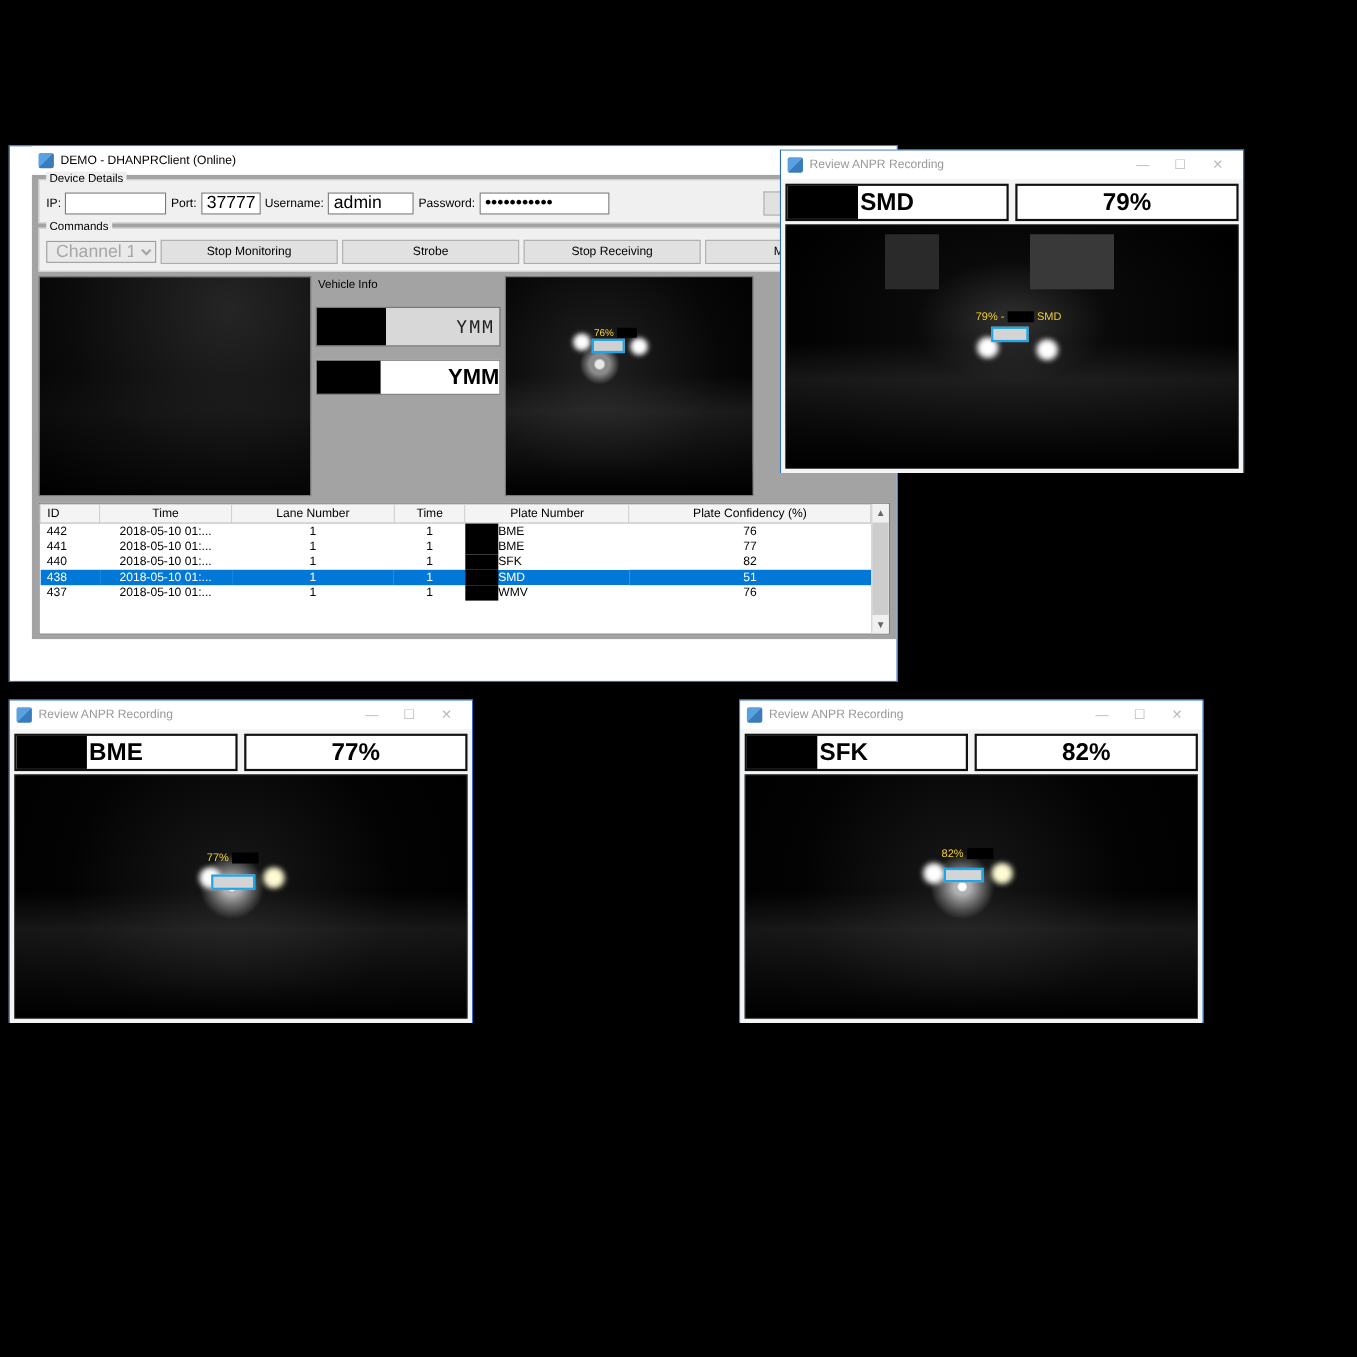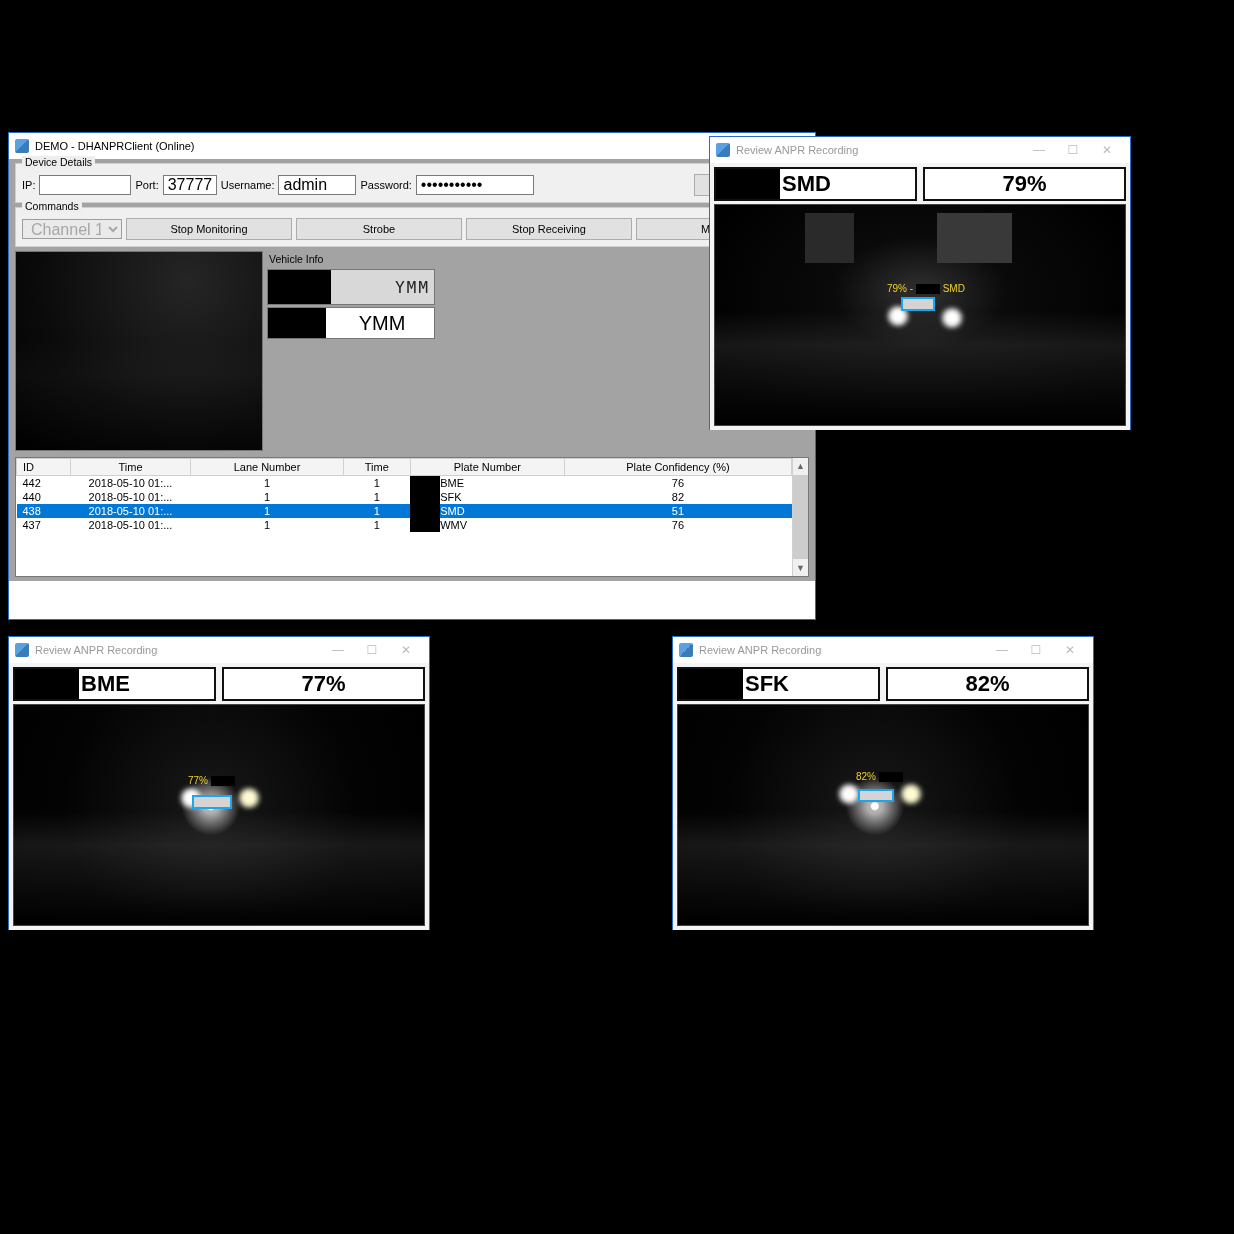--- a/index.html
+++ b/index.html
@@ -10,21 +10,21 @@
   .titlebar { height: 26px; background: #fff; display: flex; align-items: center; padding: 0 6px; font-size: 11px; color: #000; }
   .titlebar .app-icon { width: 14px; height: 14px; margin-right: 6px; background: linear-gradient(135deg,#5aa1e2 50%, #3a7bbb 50%); border-radius: 2px; }
   .titlebar .title-text { flex: 1; }
   .winbtns { display: flex; gap: 0; }
   .winbtn { width: 34px; height: 22px; display: flex; align-items: center; justify-content: center; color: #555; font-size: 12px; }
   .winbtn.close { }
   .window.dim .titlebar { color: #999; }
   .window.dim .winbtn { color: #bbb; }
 
   
-  .main { left: 8px; top: 132px; width: 808px; height: 488px; }
+  .main { left: 8px; top: 132px; width: 808px; height: 488px; padding-left: 20px; }
   .main .body { padding: 4px 6px; }
   .groupbox { border: 1px solid #cfcfcf; padding: 4px 6px 6px 6px; margin-bottom: 4px; position: relative; }
   .groupbox > .gtitle { position: absolute; top: -8px; left: 6px; background: #eeeeee; padding: 0 3px; font-size: 10.5px; }
   .main .body { background: #a3a3a3; }
   .main .groupbox { background: #f0f0f0; }
 
   .row { display: flex; align-items: center; gap: 4px; }
   .lbl { font-size: 11px; white-space: nowrap; }
   input.tx, select.sel { border: 1px solid #7a7a7a; background: #fff; height: 20px; font-size: 16px; padding: 0 4px; }
   .btn { background: #e1e1e1; border: 1px solid #adadad; height: 22px; font-size: 11px; display: flex; align-items: center; justify-content: center; }
@@ -32,27 +32,27 @@
   .device-row input { }
   .ipw { width: 92px; } .portw { width: 54px; } .userw { width: 78px; } .passw { width: 118px; }
   .logoutw { width: 108px; }
 
   .cmds-row .sel { width: 100px; background:#e8e8e8; color:#888; }
   .cmds-row .btn { flex: 1; }
 
   .videos { display: flex; gap: 4px; margin-top: 4px; }
   .vframe { border: 1px solid #777; background: #101010; position: relative; }
   .leftcam { width: 248px; height: 200px; background: radial-gradient(ellipse at 70% 15%, #252525 0%, #0b0b0b 60%, #000 100%); }
-  .midcol { width: 168px; display:flex; flex-direction:column; gap:2px;}
+  .midcol { width: 168px; display:flex; flex-direction:column; gap:12px;}
   .vtitle { font-size: 10.5px; margin:2px 0 2px 2px; }
   .plateimg { height:36px; border:1px solid #777; background: linear-gradient(90deg,#000 0 38%, #d8d8d8 38% 100%); display:flex; align-items:center; justify-content:flex-end; }
   .plateimg .rev { font-family: monospace; font-size:16px; letter-spacing:2px; margin-right:6px; color:#222; transform: scaleX(-1); }
   .platetext { height:32px; border:1px solid #777; background:#fff; display:flex; align-items:center; }
   .platetext .blk { width:58px; height:100%; background:#000; }
-  .platetext .txt { flex:1; text-align:center; font-size:20px; padding-left:4px;}
+  .platetext .txt { flex:1; text-align:right; font-size:20px; padding-left:4px;font-weight:bold;}
   .rightcam { width: 226px; height: 200px; background: radial-gradient(circle at 38% 40%, #e8e8e8 0 2%, #8a8a8a 3% 5%, #1c1c1c 10%, #070707 60%, #000 100%), linear-gradient(#050505,#000); position:relative;}
   .rightcam .overlay { position:absolute; left:80px; top:45px; font-size:9px; color:#f0d030; }
   .rightcam .overlay .blkdot{ display:inline-block; width:18px; height:9px; background:#000; vertical-align:middle;}
   .rightcam .platebox { position:absolute; left:78px; top:56px; width:30px; height:13px; border:2px solid #1ea7e8; background:#d0d0d0;}
   .headlight { position:absolute; width:22px; height:18px; background: radial-gradient(circle,#fff 0 40%, rgba(255,255,255,0) 70%); border-radius:50%; filter:blur(2px);}
   .rightcam .hl1{ left:58px; top:50px;} .rightcam .hl2{ left:110px; top:54px;}
   .wetroad { position:absolute; left:0; right:0; bottom:0; height:55%; background: linear-gradient(180deg, rgba(120,120,120,0.0), rgba(120,120,120,0.18) 30%, rgba(40,40,40,0.2) 70%, #000);}
   .leftcam .wetroad{ opacity:.3;}
 
   
@@ -147,20 +147,27 @@
       <div class="midcol">
         <div class="vtitle" data-interactable="false">Vehicle Info</div>
         <div class="plateimg" data-interactable="false">
           <span class="rev" data-interactable="false">MMY</span>
         </div>
         <div class="platetext" data-interactable="false">
           <div class="blk" data-interactable="false"></div>
           <div class="txt" data-interactable="false">YMM</div>
         </div>
       </div>
+      <div class="vframe rightcam" data-interactable="false">
+        <div class="wetroad"></div>
+        <div class="headlight hl1"></div>
+          <div class="headlight hl2"></div>
+        <div class="overlay" data-interactable="false"><span>76%</span> <span class="blkdot"></span></div>
+        <div class="platebox" data-interactable="false"></div>
+      </div>
     </div>
 
     <div class="tablewrap" data-interactable="false">
       <table>
         <thead>
             <tr id="thead-row">
               <th class="idcol" data-interactable="true">ID</th>
               <th data-interactable="true">Time</th>
               <th data-interactable="true">Lane Number</th>
               <th data-interactable="true">Time</th>
@@ -174,20 +181,31 @@
               <td class="timecol" data-interactable="false">2018-05-10 01:...</td>
               <td data-interactable="false">1</td>
               <td data-interactable="false">1</td>
               <td class="platecell" data-interactable="false" style="text-align: left;">
                 <span class="blkpatch" data-interactable="false"></span>
                 <span class="ptxt" data-interactable="false">BME</span>
               </td>
               <td data-interactable="false">76</td>
             </tr>
             <tr data-interactable="true">
+              <td class="idcol" data-interactable="false">441</td>
+              <td class="timecol" data-interactable="false">2018-05-10 01:...</td>
+              <td data-interactable="false">1</td>
+              <td data-interactable="false">1</td>
+              <td class="platecell" data-interactable="false" style="text-align: left;">
+                <span class="blkpatch" data-interactable="false"></span>
+                <span class="ptxt" data-interactable="false">BME</span>
+              </td>
+              <td data-interactable="false">77</td>
+            </tr>
+            <tr data-interactable="true">
               <td class="idcol" data-interactable="false">440</td>
               <td class="timecol" data-interactable="false">2018-05-10 01:...</td>
               <td data-interactable="false">1</td>
               <td data-interactable="false">1</td>
               <td class="platecell" data-interactable="false" style="text-align: left;">
                 <span class="blkpatch" data-interactable="false"></span>
                 <span class="ptxt" data-interactable="false">SFK</span>
               </td>
               <td data-interactable="false">82</td>
             </tr>

